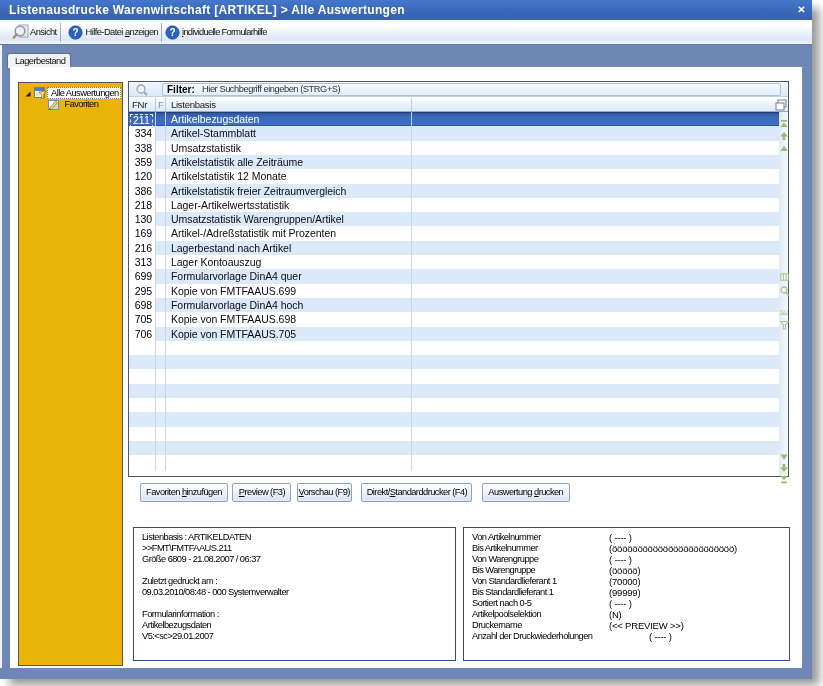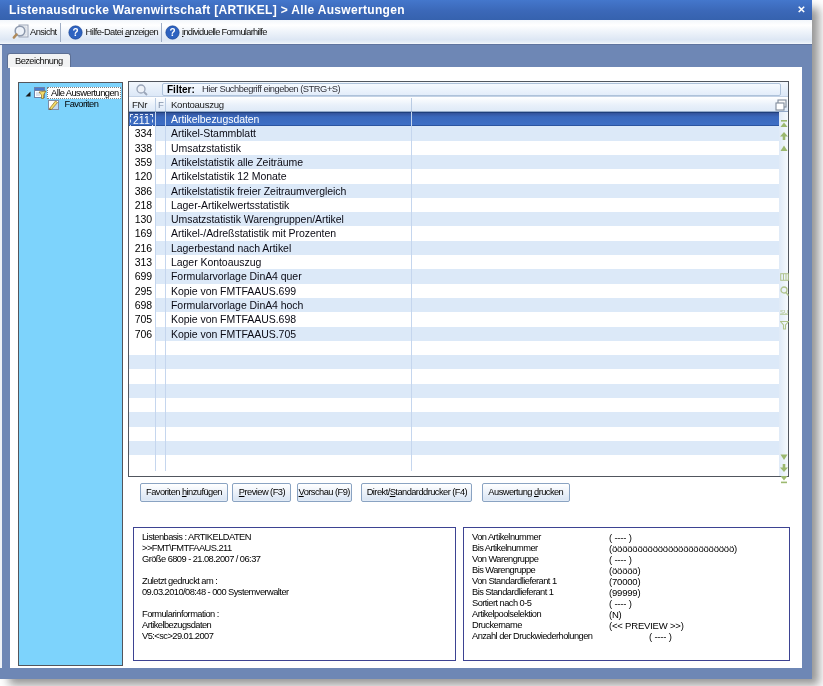--- a/index.html
+++ b/index.html
@@ -19,21 +19,21 @@
 .t { font-size:9.3px; letter-spacing:-0.55px; color:#111; }
 .tbtxt { position:absolute; top:0; height:25px; line-height:25px; white-space:nowrap; }
 .tbsep { position:absolute; top:3px; width:1px; height:19px; background:#9fadc4; }
 .tab { position:absolute; left:7px; top:53px; width:64px; height:15px;
   background:#f2f3f4; border:1px solid #5c6f94; border-bottom:none;
   border-radius:3px 3px 0 0; line-height:14px; padding-left:7px; white-space:nowrap; }
 .page { position:absolute; left:10px; top:67px; width:792px; height:601px; background:#fff; }
 
 
 .tree { position:absolute; left:8px; top:15px; width:105px; height:584px;
-  background:#7dd3fc; border:1px solid #54565c; }
+  background:#eab308; border:1px solid #54565c; }
 .tlabel1 { position:absolute; left:28px; top:3.5px; width:74px; height:12px; border:1px dotted #808080;
   line-height:10.5px; padding-left:3px; color:#000; background:#fff; white-space:nowrap; }
 .tlabel2 { position:absolute; left:44px; top:16px; color:#000; white-space:nowrap; }
 
 
 .grid { position:absolute; left:118px; top:14px; width:661px; height:396px;
   border:1px solid #51565e; background:#fff; }
 .frow { position:absolute; left:0; top:0; width:659px; height:15px;
   background:linear-gradient(#f2f7fd,#dce8f7); border-bottom:1px solid #c2d1e5; }
 .ftxt { position:absolute; top:1px; height:14px; line-height:13px; white-space:nowrap; }
@@ -88,21 +88,21 @@
       <text x="7.5" y="11" font-size="10" font-weight="bold" fill="#fff" text-anchor="middle" font-family="Liberation Sans">?</text>
     </svg>
     <span class="tbtxt t" style="left:85.5px">Hilfe-Datei <u>a</u>nzeigen</span>
     <div class="tbsep" style="left:161px"></div>
     <svg style="position:absolute;left:164.5px;top:5px" width="15" height="15" viewBox="0 0 15 15">
       <circle cx="7.5" cy="7.5" r="6.7" fill="#2d62c0" stroke="#1d4590" stroke-width="0.6"></circle>
       <text x="7.5" y="11" font-size="10" font-weight="bold" fill="#fff" text-anchor="middle" font-family="Liberation Sans">?</text>
     </svg>
     <span class="tbtxt t" style="left:182px;letter-spacing:-0.7px"><u>i</u>ndividuelle Formularhilfe</span>
   </div>
-  <div class="tab t">Bezeichnung</div>
+  <div class="tab t">Lagerbestand</div>
   <div class="page">
     <div class="tree">
       <svg style="position:absolute;left:5.5px;top:7.5px" width="6" height="6" viewBox="0 0 6 6">
         <polygon points="0.5,5.5 5.5,5.5 5.5,0.5" fill="#1a1a1a"></polygon>
       </svg>
       <svg style="position:absolute;left:15px;top:4px" width="14" height="12" viewBox="0 0 14 12">
         <rect x="0.5" y="0.5" width="10" height="10" fill="#ffffff" stroke="#6d82a8"></rect>
         <rect x="0.5" y="0.5" width="10" height="3" fill="#4a7ad0" stroke="#6d82a8"></rect>
         <line x1="2" y1="6" x2="6" y2="6" stroke="#aab8cc" stroke-width="0.8"></line>
         <line x1="2" y1="8" x2="6" y2="8" stroke="#aab8cc" stroke-width="0.8"></line>
@@ -125,21 +125,21 @@
           <line x1="9" y1="8" x2="12" y2="11" stroke="#9aa5b8" stroke-width="1.8"></line>
         </svg>
         <span class="ftxt" style="left:38px;font-weight:bold;color:#000;font-size:10px">Filter:</span>
         <span class="ftxt t" style="left:73px;color:#303038;letter-spacing:-0.45px">Hier Suchbegriff eingeben (STRG+S)</span>
       </div>
       <div class="hrow">
         <span class="htxt" style="left:3px">FNr</span>
         <div class="hsep" style="left:26px"></div>
         <span class="htxt" style="left:29px;color:#8090a8">F</span>
         <div class="hsep" style="left:36px"></div>
-        <span class="htxt" style="left:42px">Kontoauszug</span>
+        <span class="htxt" style="left:42px">Listenbasis</span>
         <div class="hsep" style="left:282px"></div>
         <svg style="position:absolute;left:646px;top:2px" width="12" height="12" viewBox="0 0 12 12">
           <rect x="3" y="1" width="8" height="7" fill="#f8f8f8" stroke="#808c9c" stroke-width="1.1"></rect>
           <rect x="1" y="4" width="8" height="7" fill="#ffffff" stroke="#808c9c" stroke-width="1.1"></rect>
         </svg>
       </div>
       <div class="rows" id="rows">
           <div class="selrow" style="top:0.00px">
             <span class="fnr">211</span>
             <span class="bez">Artikelbezugsdaten</span>

